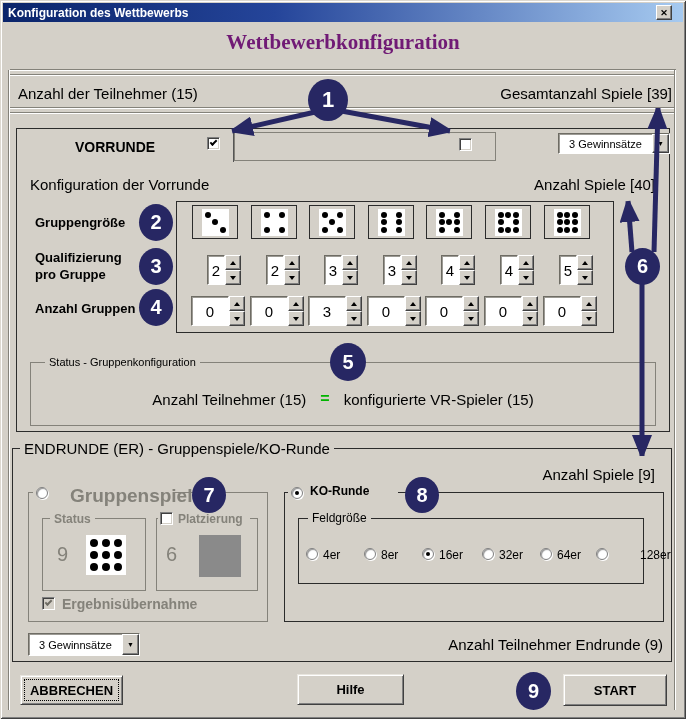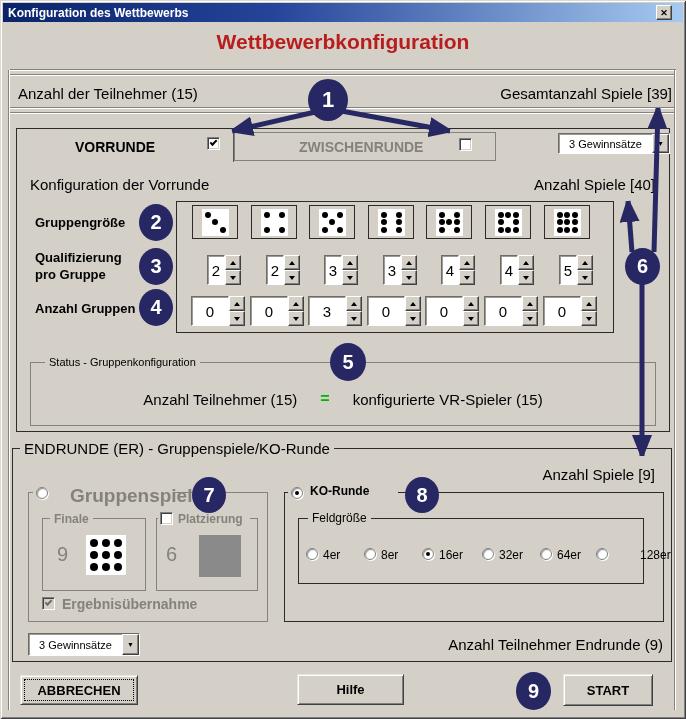--- a/index.html
+++ b/index.html
@@ -14,21 +14,21 @@
   
   .titlebar { position:absolute; left:3px; top:3px; width:680px; height:19px;
     background:linear-gradient(90deg,#0a246a 0%, #25459a 40%, #a6caf0 100%);
     display:flex; align-items:center; padding-left:5px; }
   .titletext { color:#fff; font-size:12px; font-weight:bold; }
   .closebtn { position:absolute; left:656px; top:5px; width:16px; height:15px;
     background:#d4d0c8; border:1px solid; border-color:#fff #404040 #404040 #fff;
     box-shadow: inset -1px -1px 0 #808080; display:flex; align-items:center; justify-content:center;
     font-size:9px; font-weight:bold; color:#000; cursor:default; }
   .heading { position:absolute; left:0; top:30px; width:100%; text-align:center;
-    font-size:21px; font-weight:bold; color:#b91c1c; }
+    font-size:21px; font-weight:bold; color:#701a75;font-family:Liberation Serif, serif; }
   
   .eline { position:absolute; height:0; border-top:1px solid #84827a; border-bottom:1px solid #fff; }
   .evert { position:absolute; width:0; border-left:1px solid #84827a; border-right:1px solid #fff; }
   
   .t15 { font-size:15px; color:#000; }
   .t13b { font-size:13px; font-weight:bold; color:#000; }
   .gray { color:#84827a; }
   
   .blackbox { border:1px solid #2b2b2b; }
   .graybox  { border:1px solid #84827a; }
@@ -72,21 +72,21 @@
   .tri-dn { width:0; height:0; border-left:3px solid transparent; border-right:3px solid transparent; border-top:4px solid #000; }
   
   .btn { position:absolute; background:#d4d0c8; border:1px solid; border-color:#e8e5de #404040 #404040 #e8e5de;
     box-shadow: inset 1px 1px 0 #fff, inset -1px -1px 0 #808080;
     display:flex; align-items:center; justify-content:center; font-size:13px; font-weight:bold; color:#000; cursor:default; }
   .btn.focused::after { content:""; position:absolute; inset:3px; border:1px dotted #000; }
   
   .num-circle { position:absolute; border-radius:50%; background:#272763; color:#fff;
     display:flex; align-items:center; justify-content:center; font-weight:bold; z-index:7; }
   .arrows { position:absolute; left:0; top:0; z-index:6; pointer-events:none; }
-  .status-line { position:absolute; display:flex; gap:23px; align-items:center; justify-content:center; }
+  .status-line { position:absolute; display:flex; gap:14px; align-items:center; justify-content:center; }
   .eq { font-weight:bold; font-size:16px; }
 </style>
 </head>
 <body>
 
 <div class="dialog">
 
   <div class="titlebar">
     <span class="titletext">Konfiguration des Wettbewerbs</span>
   </div>
@@ -106,21 +106,20 @@
   <div class="abs t15" style="left:18px; top:85px;">Anzahl der Teilnehmer (15)</div>
   <div class="abs t15" style="right:14px; top:85px;">Gesamtanzahl Spiele [39]</div>
 
   <div class="abs blackbox" style="left:16px; top:128px; width:654px; height:304px;"></div>
   <div class="abs" style="left:75px; top:139px; font-size:14px; font-weight:bold;">VORRUNDE</div>
   <div class="cb checked" id="cb-vorrunde" style="left:207px; top:137px;">
       <span class="mark"></span>
     </div>
   <div class="abs" style="left:233px; top:128px; width:0; height:34px; border-left:1px solid #555;"></div>
   <div class="abs graybox" style="left:234px; top:132px; width:262px; height:29px;"></div>
-  <div class="abs gray" style="left:299px; top:139px; font-size:14px; font-weight:bold;">ZWISCHENRUNDE</div>
   <div class="cb" id="cb-zwischen" style="left:459px; top:138px;"></div>
 
   <div class="combo" style="left:558px; top:133px; width:112px; height:21px;">
     <span class="val">3 Gewinnsätze</span>
     <span class="drop">
         <span>▼</span>
       </span>
   </div>
 
   <div class="abs t15" style="left:30px; top:176px;">Konfiguration der Vorrunde</div>
@@ -373,21 +372,21 @@
   <div class="abs blackbox" style="left:12px; top:448px; width:660px; height:214px;"></div>
   <div class="legend t15" style="left:20px; top:440px;">ENDRUNDE (ER) - Gruppenspiele/KO-Runde</div>
   <div class="abs t15" style="right:31px; top:466px;">Anzahl Spiele [9]</div>
 
   <div class="abs graybox" style="left:28px; top:492px; width:240px; height:130px;"></div>
   <div class="legend" style="left:33px; top:485px; width:140px; height:16px;"></div>
   <div class="rb" id="rb-gruppen" style="left:36px; top:487px;"></div>
   <div class="abs gray" style="left:70px; top:485px; font-size:19px; font-weight:bold;">Gruppenspiele</div>
 
   <div class="abs graybox" style="left:42px; top:518px; width:104px; height:73px;"></div>
-  <div class="legend gray" style="left:50px; top:512px; font-size:12px; font-weight:bold;">Finale</div>
+  <div class="legend gray" style="left:50px; top:512px; font-size:12px; font-weight:bold;">Status</div>
   <div class="abs gray" style="left:57px; top:543px; font-size:20px;">9</div>
   <div class="bigface" id="finale-die" style="left:86px; top:535px;">
       <span class="pip" style="left: 4px; top: 4px;"></span>
       <span class="pip" style="left: 16px; top: 4px;"></span>
       <span class="pip" style="left: 28px; top: 4px;"></span>
       <span class="pip" style="left: 4px; top: 16px;"></span>
       <span class="pip" style="left: 16px; top: 16px;"></span>
       <span class="pip" style="left: 28px; top: 16px;"></span>
       <span class="pip" style="left: 4px; top: 28px;"></span>
       <span class="pip" style="left: 16px; top: 28px;"></span>
@@ -434,27 +433,27 @@
       <div class="rb" style="left: 482px; top: 548px;"></div>
       <div class="abs" style="left: 499px; top: 548px; font-size: 12px;">32er</div>
       <div class="rb" style="left: 540px; top: 548px;"></div>
       <div class="abs" style="left: 557px; top: 548px; font-size: 12px;">64er</div>
       <div class="rb" style="left: 596px; top: 548px;"></div>
       <div class="abs" style="left: 613px; top: 548px; font-size: 12px; margin-left: 27px;">128er</div>
     </div>
 
   <div class="abs t15" style="right:23px; top:636px;">Anzahl Teilnehmer Endrunde (9)</div>
 
-  <div class="btn focused" style="left:20px; top:675px; width:118px; height:30px;">
+  <div class="btn focused" style="left:20px; top:675px; width:103px; height:30px;">
       <span>ABBRECHEN</span>
     </div>
   <div class="btn" style="left:297px; top:674px; width:107px; height:31px;">
       <span>Hilfe</span>
     </div>
-  <div class="btn" style="left:563px; top:674px; width:90px; height:32px;">
+  <div class="btn" style="left:563px; top:674px; width:104px; height:32px;">
       <span>START</span>
     </div>
 
   <svg class="arrows" width="686" height="719" viewBox="0 0 686 719">
     <defs>
       <marker id="ah" markerWidth="4" markerHeight="4" refX="4.2" refY="2" orient="auto" markerUnits="strokeWidth">
         <path d="M0,0 L5,2 L0,4 z" fill="#272763"></path>
       </marker>
     </defs>
     <g stroke="#272763" stroke-width="5" fill="none">

